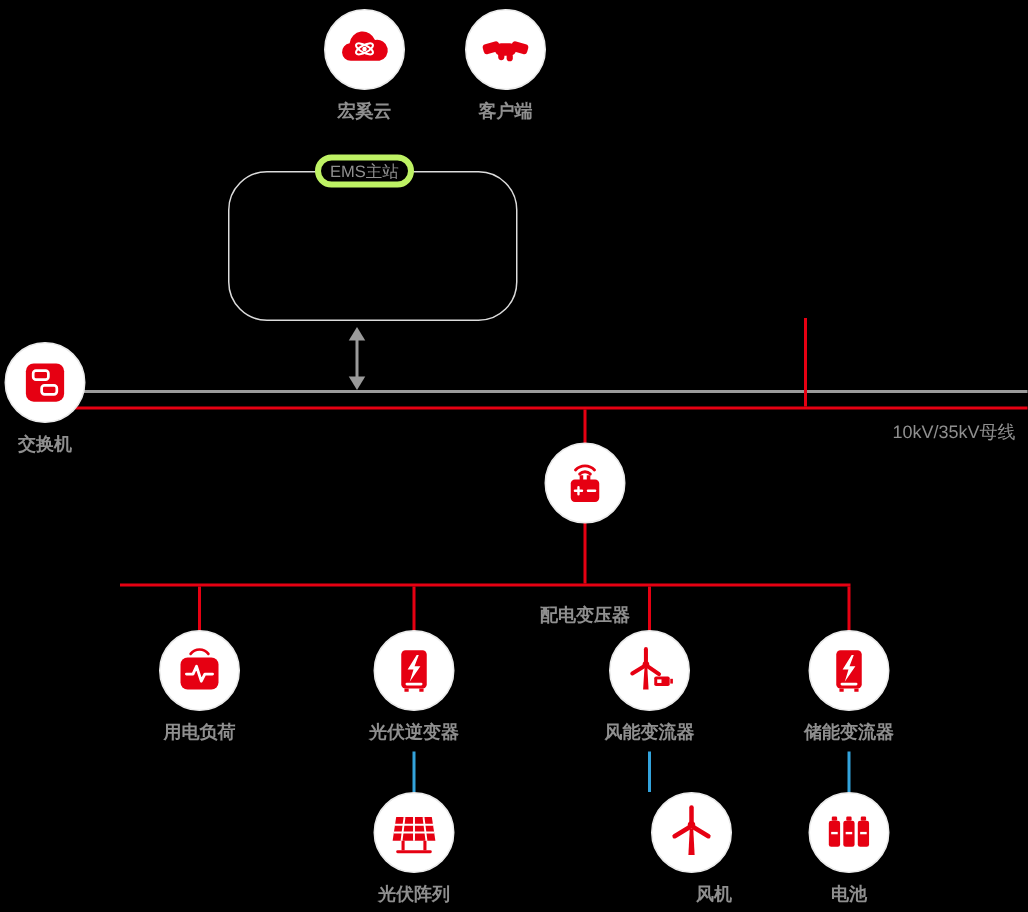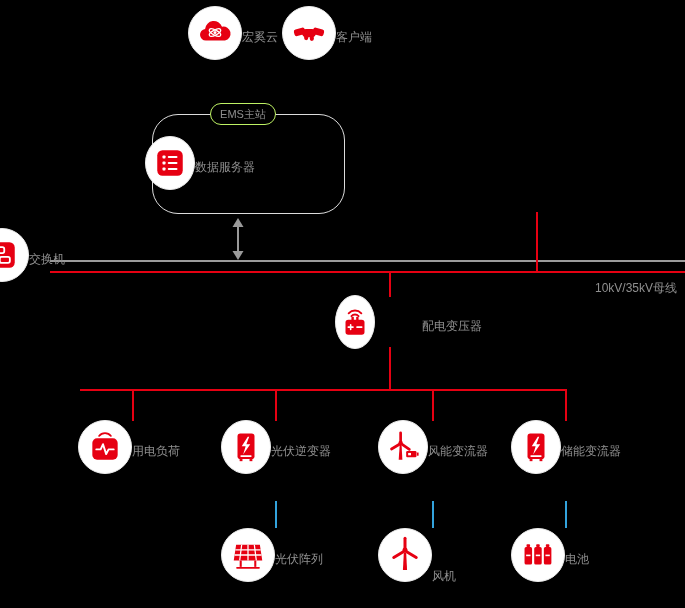--- a/index.html
+++ b/index.html
@@ -18,36 +18,36 @@
     background:var(--background);
     font-family:"Liberation Sans","DejaVu Sans",sans-serif;
   }
   .canvas{position:relative;width:685px;height:608px;}
   .h-line,.v-line{position:absolute;z-index:1;}
   .h-line{height:2px;}
   .v-line{width:2px;}
   .red{background:var(--accent-red);}
   .gray{background:var(--bus-gray);}
   .blue{background:var(--connector-blue);}
-  .node{position:absolute;width:110px;display:flex;flex-direction:row;align-items:center;z-index:3;}
+  .node{position:absolute;width:110px;display:flex;flex-direction:column;align-items:center;z-index:3;font-weight:bold;}
   .circle{
     width:54px;height:54px;border-radius:50%;
     background:var(--circle-fill);
     border:1px solid var(--circle-border);
     display:flex;align-items:center;justify-content:center;
     color:var(--accent-red);
   }
   .label{margin-top:8px;font-size:12px;line-height:1;color:var(--label-gray);white-space:nowrap;}
   .ems-box{
     position:absolute;left:152px;top:114px;width:193px;height:100px;
     border:1px solid #dcdcdc;border-radius:26px;z-index:2;
   }
   .ems-pill{
     position:absolute;left:210px;top:103px;width:66px;height:22px;
-    border:1px solid #bef264;border-radius:11px;
+    border:4px solid #bef264;border-radius:11px;
     background:var(--background);color:var(--label-gray);
     font-size:11px;display:flex;align-items:center;justify-content:center;z-index:4;
   }
   .bus-label{
     position:absolute;right:8px;top:280px;width:140px;text-align:right;
     font-size:12px;color:var(--label-gray);z-index:2;white-space:nowrap;
   }
   .arrow{position:absolute;left:231px;top:218px;z-index:2;}
 </style>
 </head>
@@ -103,36 +103,20 @@
         <rect x="4" y="18" width="15" height="9" rx="3" transform="rotate(-16 11.5 22.5)"></rect>
         <rect x="29" y="18" width="15" height="9" rx="3" transform="rotate(16 36.5 22.5)"></rect>
         <rect x="14.5" y="18.5" width="19" height="11" rx="5.5"></rect>
         <rect x="17.5" y="26.5" width="5.5" height="7" rx="2.75"></rect>
         <rect x="25" y="27.5" width="5.5" height="7" rx="2.75"></rect>
       </svg>
     </div>
     <div class="label">客户端</div>
   </div>
 
-  <div class="node" style="left:145px;top:136px;">
-    <div class="circle">
-      <svg viewBox="0 0 48 48" width="36" height="36">
-        <rect x="7" y="7" width="34" height="34" rx="7" fill="currentColor"></rect>
-        <g fill="#fff">
-          <rect x="14" y="14" width="4" height="4" rx="1"></rect>
-          <rect x="21" y="14.7" width="13" height="2.6" rx="1.3"></rect>
-          <rect x="14" y="22" width="4" height="4" rx="1"></rect>
-          <rect x="21" y="22.7" width="13" height="2.6" rx="1.3"></rect>
-          <rect x="14" y="30" width="4" height="4" rx="1"></rect>
-          <rect x="21" y="30.7" width="13" height="2.6" rx="1.3"></rect>
-        </g>
-      </svg>
-    </div>
-    <div class="label">数据服务器</div>
-  </div>
 
 
 
   <div class="node" style="left:-25px;top:228px;">
     <div class="circle">
       <svg viewBox="0 0 48 48" width="36" height="36">
         <rect x="7" y="7" width="34" height="34" rx="7" fill="currentColor"></rect>
         <g fill="none" stroke="#fff" stroke-width="2.4">
           <rect x="13.5" y="13.5" width="13.5" height="8" rx="2.5"></rect>
           <rect x="21" y="26.5" width="13.5" height="8" rx="2.5"></rect>

